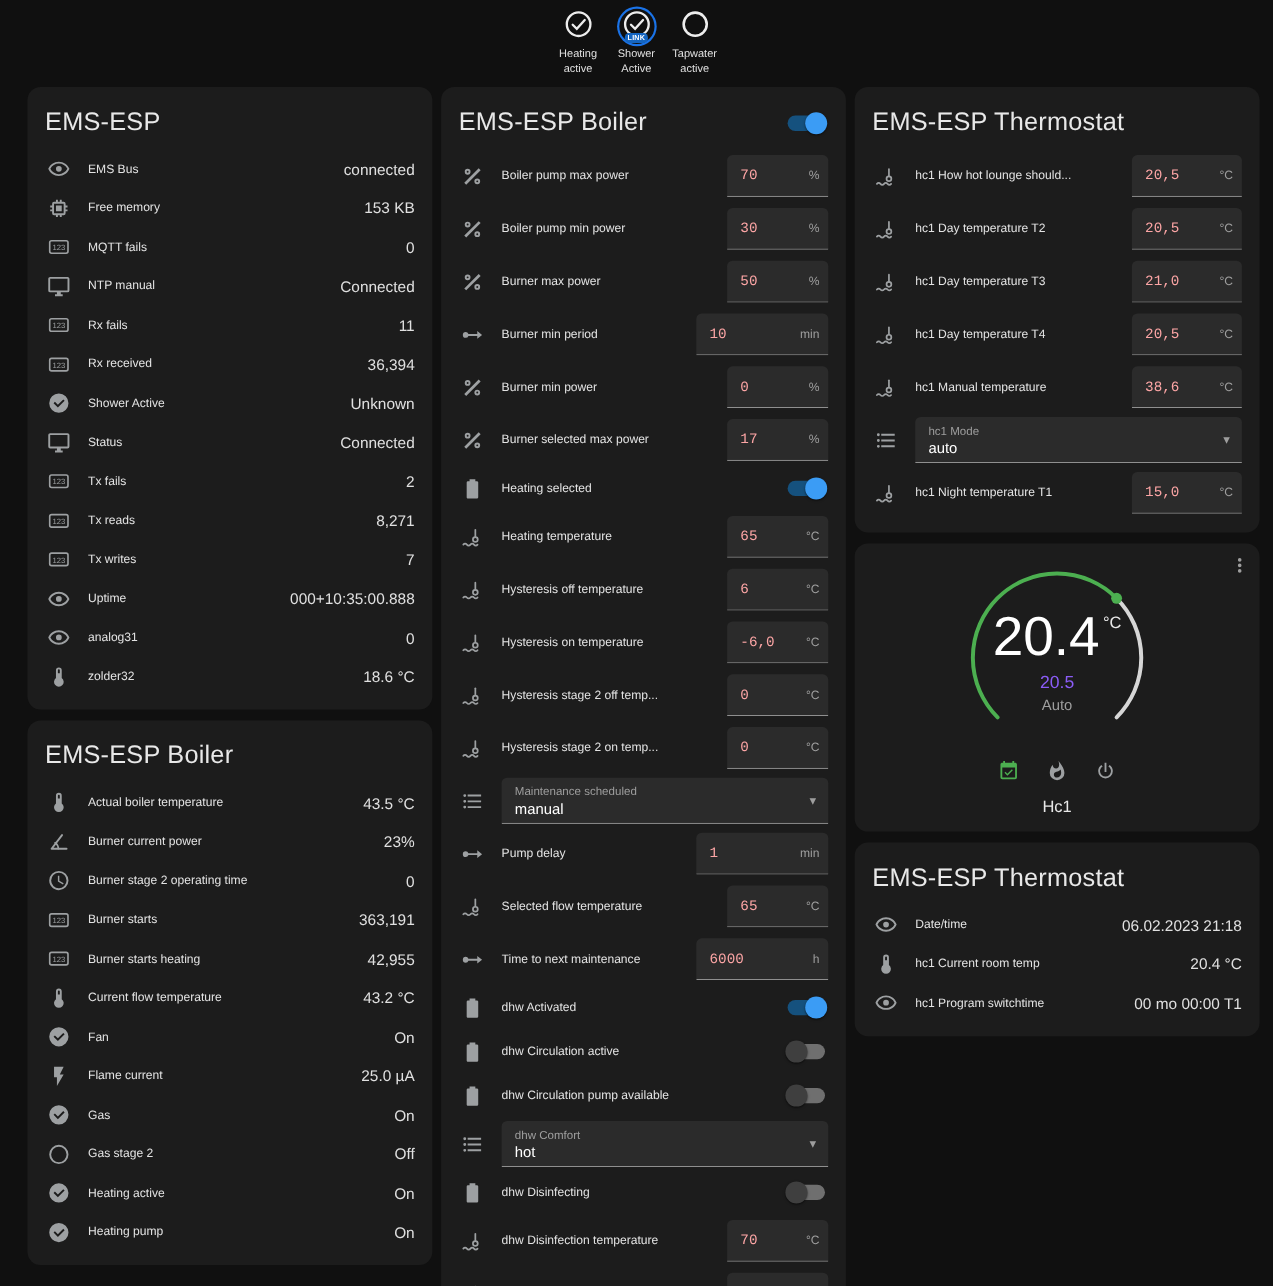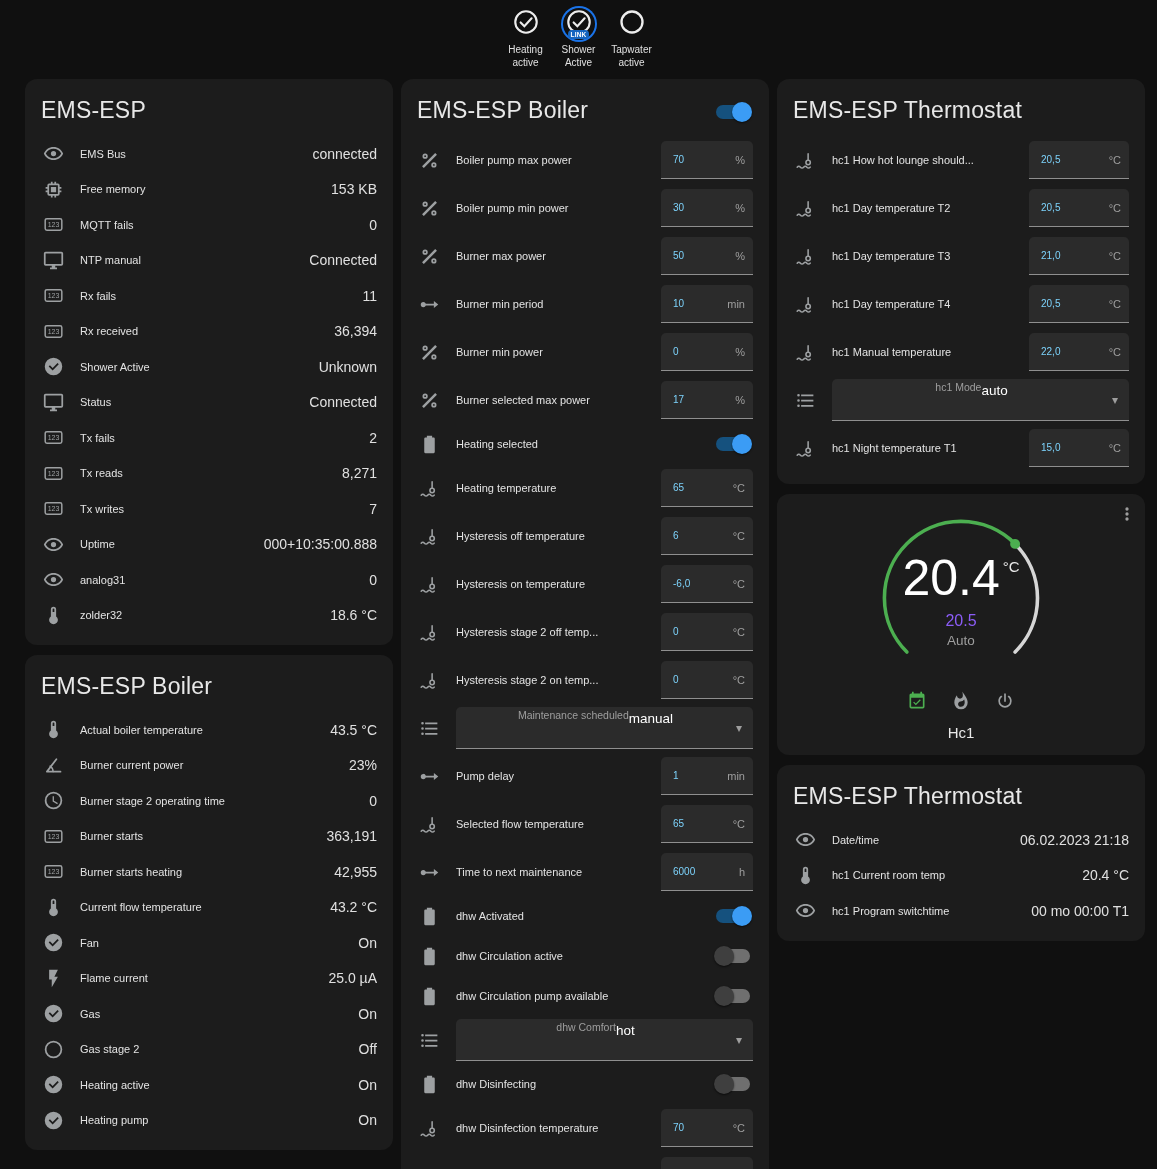--- a/index.html
+++ b/index.html
@@ -35,36 +35,36 @@
   .toggle-row { height: 40px; }
   .row .icon { width: 24px; flex: 0 0 24px; height: 24px; color: #9da0a2;
                display: flex; align-items: center; justify-content: center; }
   .row .icon svg { width: 21px; height: 21px; fill: currentColor; }
   .row .label { flex: 1; font-size: 11px; color: #e3e3e3; white-space: nowrap; overflow: hidden; text-overflow: ellipsis; }
   .row .value { font-size: 14px; color: #e0e0e0; margin-left: auto; white-space: nowrap; }
   
   .numbox { display: flex; align-items: center; justify-content: space-between;
             background: #2b2b2b; border-radius: 5px 5px 0 0; border-bottom: 1px solid #8f8f8f;
             height: 38px; width: 92px; padding: 0 8px 0 12px; cursor: text; flex: 0 0 auto; }
-  .numbox.wide { width: 92px; gap: 27px; }
+  .numbox.wide { width: 120px; gap: 27px; }
   .col-right .numbox { width: 100px; }
-  .numval { font-size: 10px; color: #7dd3fc; }
+  .numval { font-size: 13px; color: #fca5a5; font-family: Liberation Mono, monospace; }
   .numunit { font-size: 11px; color: #9e9e9e; margin-left: 6px; }
   
   .switch { width: 34px; height: 14px; border-radius: 7px; position: relative; cursor: pointer; flex: 0 0 auto; margin-left: auto; margin-right: 3px; }
   .switch .thumb { width: 20px; height: 20px; border-radius: 50%; position: absolute; top: -3px; box-shadow: 0 1px 2px rgba(0,0,0,.6); }
   .switch.on { background: #15517e; }
   .switch.on .thumb { background: #3b9cf5; right: -2px; }
   .switch.off { background: #6f6f6f; }
   .switch.off .thumb { background: #3f3f3f; left: -2px; }
   .header-switch { margin: 0 3px 0 0; }
   
   .selbox { flex: 1; height: 42px; background: #2b2b2b; border-radius: 5px 5px 0 0;
             border-bottom: 1px solid #8f8f8f; position: relative; cursor: pointer;
-            display: flex; flex-direction: row; justify-content: center; padding: 2px 30px 0 12px; }
+            display: flex; flex-direction: column; justify-content: center; padding: 2px 30px 0 12px; }
   .sel-label { font-size: 10.5px; color: #9e9e9e; }
   .sel-value { font-size: 13.5px; color: #fff; margin-top: 2px; }
   .sel-caret { position: absolute; right: 11px; top: 50%; transform: translateY(-50%);
                color: #9e9e9e; font-size: 12px; }
   
   .dial-card { display: flex; flex-direction: column; align-items: center; padding-top: 10px; }
   .dial-menu { position: absolute; top: 10px; right: 8px; color: #9e9e9e; cursor: pointer; }
   .dial-menu svg { width: 20px; height: 20px; fill: currentColor; }
   .dial-wrap { position: relative; width: 180px; height: 180px; margin-top: 4px; text-decoration: underline; }
   .dial-wrap svg.ring { position: absolute; inset: 0; width: 180px; height: 180px; }
@@ -776,21 +776,21 @@
                 <svg viewBox="0 0 24 24">
                   <g fill="none" stroke="currentColor" stroke-width="1.8" stroke-linecap="round">
                     <path d="M15 4.2v7.2"></path>
                     <circle cx="15" cy="14.3" r="2.5"></circle>
                     <path d="M2.5 19.6c1.1-1.3 2.6-1.3 3.7 0c1.1 1.3 2.6 1.3 3.7 0c1.1-1.3 2.6-1.3 3.7 0c1.1 1.3 2.6 1.3 3.7 0"></path>
                   </g>
                 </svg>
               </span>
               <span class="label">hc1 Manual temperature</span>
               <div class="numbox">
-                <span class="numval">22,0</span>
+                <span class="numval">38,6</span>
                 <span class="numunit">°C</span>
               </div>
             </div>
             <div class="row select-row">
               <span class="icon">
                 <svg viewBox="0 0 24 24">
                   <path d="M7,5H21V7H7V5M7,13V11H21V13H7M4,4.5A1.5,1.5 0 0,1 5.5,6A1.5,1.5 0 0,1 4,7.5A1.5,1.5 0 0,1 2.5,6A1.5,1.5 0 0,1 4,4.5M4,10.5A1.5,1.5 0 0,1 5.5,12A1.5,1.5 0 0,1 4,13.5A1.5,1.5 0 0,1 2.5,12A1.5,1.5 0 0,1 4,10.5M7,19V17H21V19H7M4,16.5A1.5,1.5 0 0,1 5.5,18A1.5,1.5 0 0,1 4,19.5A1.5,1.5 0 0,1 2.5,18A1.5,1.5 0 0,1 4,16.5Z"></path>
                 </svg>
               </span>
               <div class="selbox">

